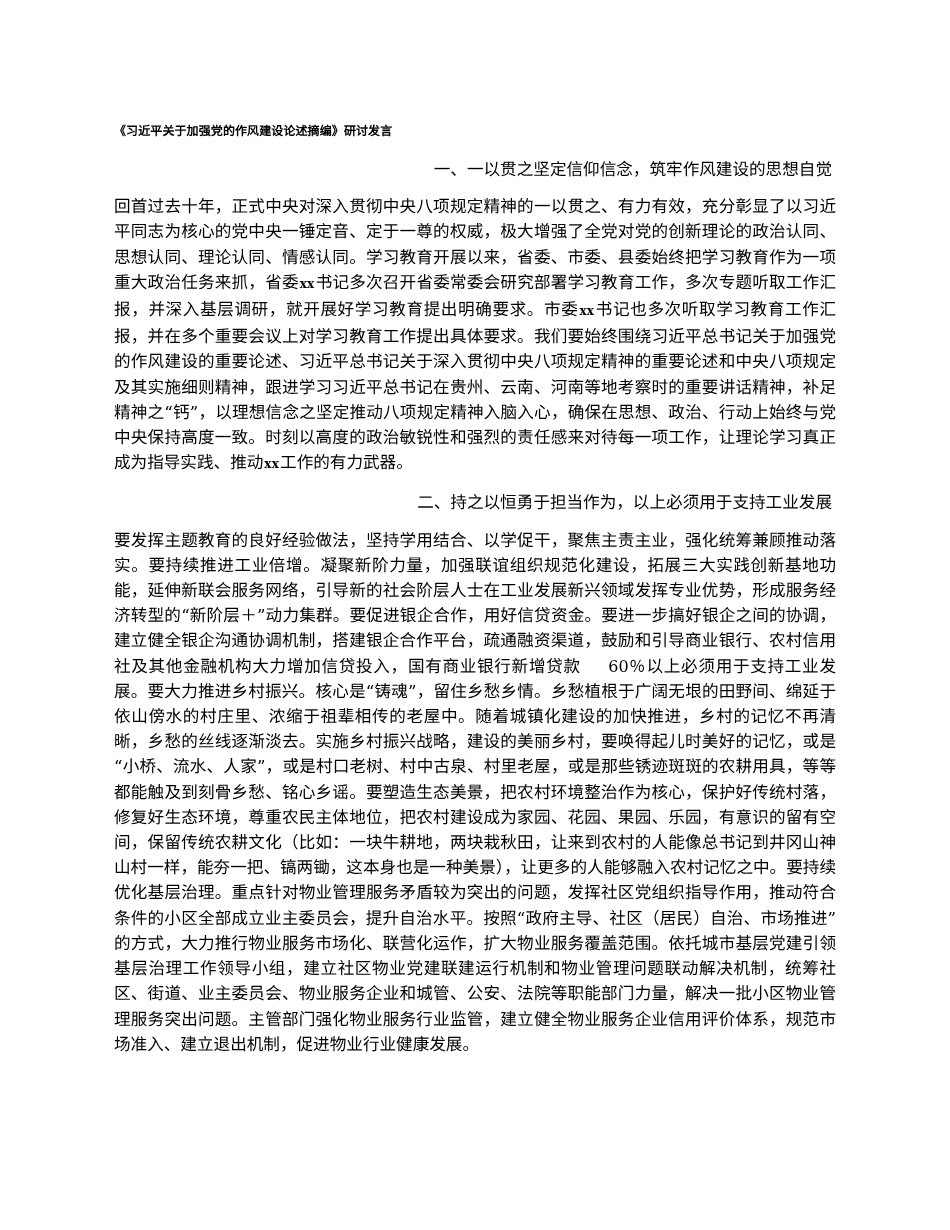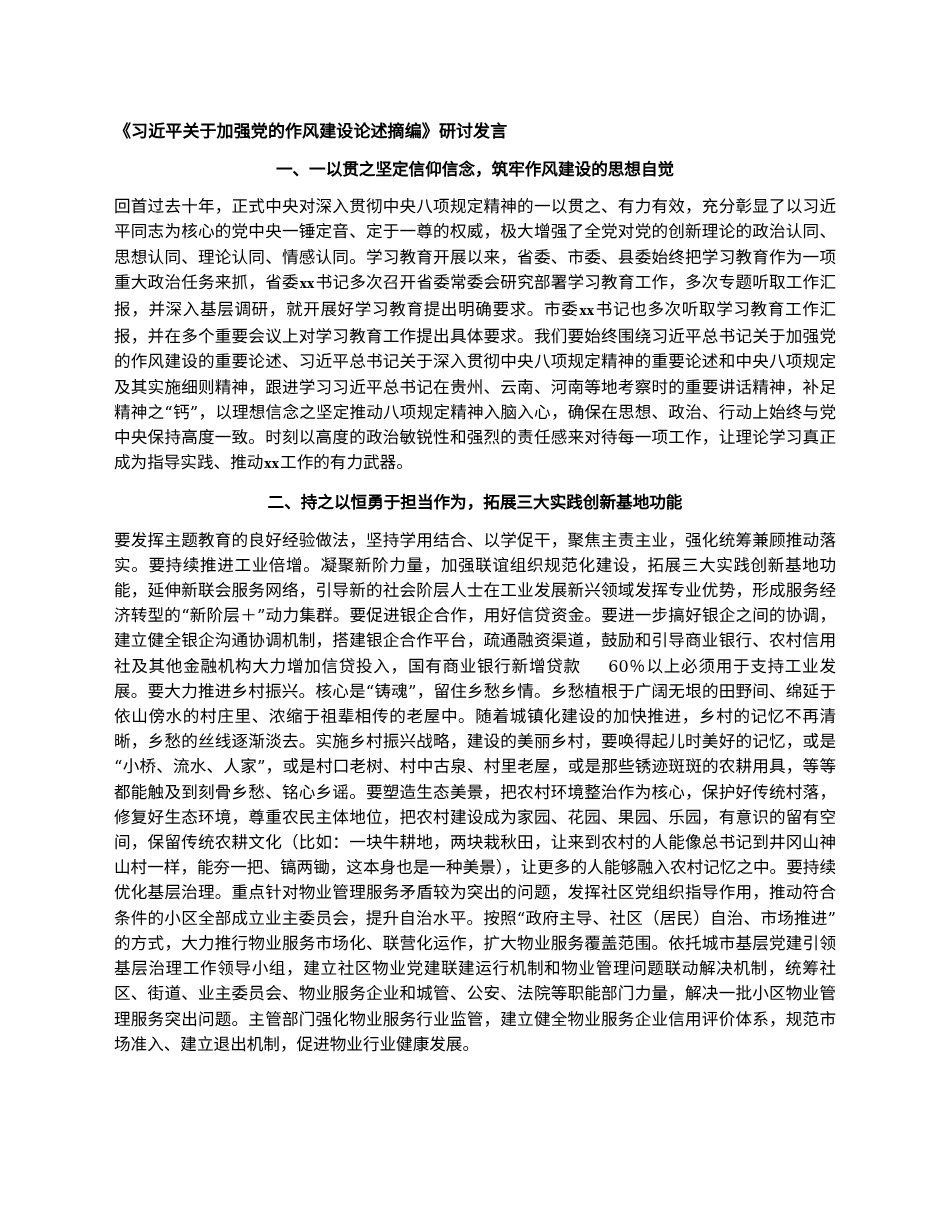--- a/index.html
+++ b/index.html
@@ -23,21 +23,21 @@
     background: #ffffff;
     box-sizing: border-box;
   }
   .content {
     position: absolute;
     left: 114px;
     top: 118px;
     width: 722px;
   }
   .doc-title {
-    font-size: 17px;
+    font-size: 12px;
     font-weight: bold;
     line-height: 26px;
     letter-spacing: 0.1px;
     margin: 0 0 10px 0;
     text-align: left;
     white-space: nowrap;
   }
   .para {
     font-size: 16.6px;
     font-weight: normal;
@@ -45,24 +45,24 @@
     margin: 0;
     padding: 0;
     text-align: justify;
     text-justify: inter-ideograph;
     text-align-last: left;
     letter-spacing: 0px;
     word-break: break-all;
   }
   .heading {
     font-size: 16.6px;
-    font-weight: bold;
+    font-weight: normal;
     line-height: 25.2px;
     margin: 4px;
-    text-align: center;
+    text-align: right;
     white-space: nowrap;
   }
   .heading.spaced {
     margin-top: 13px;
   }
   .para.after-heading {
     margin-top: 12px;
   }
   
   .lat {
@@ -86,18 +86,18 @@
 <div class="page">
   <div class="content">
 
     <h1 class="doc-title">《习近平关于加强党的作风建设论述摘编》研讨发言</h1>
 
 
     <p class="heading spaced">一、一以贯之坚定信仰信念，筑牢作风建设的思想自觉</p>
 
     <p class="para after-heading"><span>回首过去十年，正式中央对深入贯彻中央八项规定精神的一以贯之、有力有效，充分彰显了以习近平同志为核心的党中央一锤定音、定于一尊的权威，极大增强了全党对党的创新理论的政治认同、思想认同、理论认同、情感认同。学习教育开展以来，省委、市委、县委始终把学习教育作为一项重大政治任务来抓，省委</span><span class="lat">xx</span><span>书记多次召开省委常委会研究部署学习教育工作，多次专题听取工作汇报，并深入基层调研，就开展好学习教育提出明确要求。市委</span><span class="lat">xx</span><span>书记也多次听取学习教育工作汇报，并在多个重要会议上对学习教育工作提出具体要求。我们要始终围绕习近平总书记关于加强党的作风建设的重要论述、习近平总书记关于深入贯彻中央八项规定精神的重要论述和中央八项规定及其实施细则精神，跟进学习习近平总书记在贵州、云南、河南等地考察时的重要讲话精神，补足精神之“钙”，以理想信念之坚定推动八项规定精神入脑入心，确保在思想、政治、行动上始终与党中央保持高度一致。时刻以高度的政治敏锐性和强烈的责任感来对待每一项工作，让理论学习真正成为指导实践、推动</span><span class="lat">xx</span><span>工作的有力武器。</span></p>
 
-    <p class="heading spaced">二、持之以恒勇于担当作为，拓展三大实践创新基地功能</p>
+    <p class="heading spaced">二、持之以恒勇于担当作为，以上必须用于支持工业发展</p>
 
     <p class="para after-heading"><span>要发挥主题教育的良好经验做法，坚持学用结合、以学促干，聚焦主责主业，强化统筹兼顾推动落实。要持续推进工业倍增。凝聚新阶力量，加强联谊组织规范化建设，拓展三大实践创新基地功能，延伸新联会服务网络，引导新的社会阶层人士在工业发展新兴领域发挥专业优势，形成服务经济转型的“新阶层＋”动力集群。要促进银企合作，用好信贷资金。要进一步搞好银企之间的协调，建立健全银企沟通协调机制，搭建银企合作平台，疏通融资渠道，鼓励和引导商业银行、农村信用社及其他金融机构大力增加信贷投入，国有商业银行新增贷款</span><span class="num">60％</span><span>以上必须用于支持工业发展。要大力推进乡村振兴。核心是“铸魂”，留住乡愁乡情。乡愁植根于广阔无垠的田野间、绵延于依山傍水的村庄里、浓缩于祖辈相传的老屋中。随着城镇化建设的加快推进，乡村的记忆不再清晰，乡愁的丝线逐渐淡去。实施乡村振兴战略，建设的美丽乡村，要唤得起儿时美好的记忆，或是“小桥、流水、人家”，或是村口老树、村中古泉、村里老屋，或是那些锈迹斑斑的农耕用具，等等都能触及到刻骨乡愁、铭心乡谣。要塑造生态美景，把农村环境整治作为核心，保护好传统村落，修复好生态环境，尊重农民主体地位，把农村建设成为家园、花园、果园、乐园，有意识的留有空间，保留传统农耕文化（比如：一块牛耕地，两块栽秋田，让来到农村的人能像总书记到井冈山神山村一样，能夯一把、镐两锄，这本身也是一种美景），让更多的人能够融入农村记忆之中。要持续优化基层治理。重点针对物业管理服务矛盾较为突出的问题，发挥社区党组织指导作用，推动符合条件的小区全部成立业主委员会，提升自治水平。按照“政府主导、社区（居民）自治、市场推进”的方式，大力推行物业服务市场化、联营化运作，扩大物业服务覆盖范围。依托城市基层党建引领基层治理工作领导小组，建立社区物业党建联建运行机制和物业管理问题联动解决机制，统筹社区、街道、业主委员会、物业服务企业和城管、公安、法院等职能部门力量，解决一批小区物业管理服务突出问题。主管部门强化物业服务行业监管，建立健全物业服务企业信用评价体系，规范市场准入、建立退出机制，促进物业行业健康发展。</span></p>
 
   </div>
 </div>
 
 </body></html>

